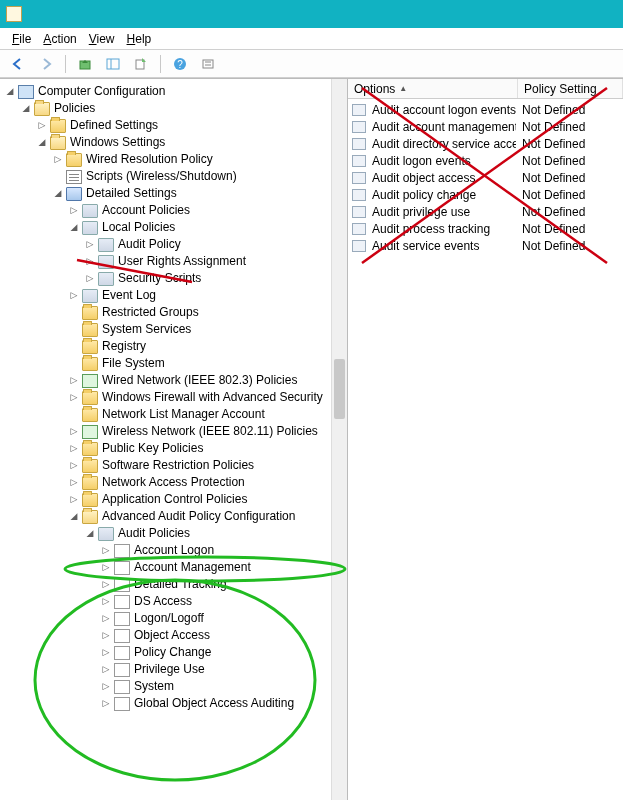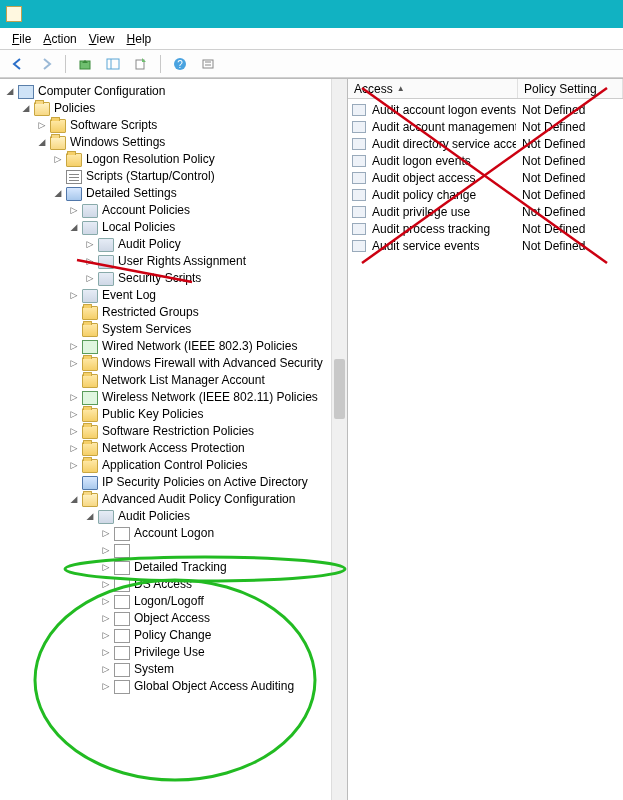--- a/index.html
+++ b/index.html
@@ -201,38 +201,38 @@
 
       <div class="tree-row" style="padding-left:18px">
         <span class="toggle">◢</span>
         <span class="ticon ic-folder-open"></span>
         <span class="label">Policies</span>
       </div>
 
       <div class="tree-row" style="padding-left:34px">
         <span class="toggle">▷</span>
         <span class="ticon ic-folder"></span>
-        <span class="label">Software Scripts</span>
+        <span class="label">Defined Settings</span>
       </div>
 
       <div class="tree-row" style="padding-left:34px">
         <span class="toggle">◢</span>
         <span class="ticon ic-folder-open"></span>
         <span class="label">Windows Settings</span>
       </div>
 
       <div class="tree-row" style="padding-left:50px">
         <span class="toggle">▷</span>
         <span class="ticon ic-folder"></span>
-        <span class="label">Logon Resolution Policy</span>
+        <span class="label">Wired Resolution Policy</span>
       </div>
       <div class="tree-row" style="padding-left:50px">
         <span class="toggle" style="visibility:hidden">▷</span>
         <span class="ticon ic-script"></span>
-        <span class="label">Scripts (Startup/Control)</span>
+        <span class="label">Scripts (Wireless/Shutdown)</span>
       </div>
 
       <div class="tree-row" style="padding-left:50px">
         <span class="toggle">◢</span>
         <span class="ticon ic-shield"></span>
         <span class="label">Detailed Settings</span>
       </div>
 
       <div class="tree-row" style="padding-left:66px">
         <span class="toggle">▷</span>
@@ -271,20 +271,30 @@
         <span class="toggle" style="visibility:hidden">▷</span>
         <span class="ticon ic-folder"></span>
         <span class="label">Restricted Groups</span>
       </div>
       <div class="tree-row" style="padding-left:66px">
         <span class="toggle" style="visibility:hidden">▷</span>
         <span class="ticon ic-folder"></span>
         <span class="label">System Services</span>
       </div>
       <div class="tree-row" style="padding-left:66px">
+        <span class="toggle" style="visibility:hidden">▷</span>
+        <span class="ticon ic-folder"></span>
+        <span class="label">Registry</span>
+      </div>
+      <div class="tree-row" style="padding-left:66px">
+        <span class="toggle" style="visibility:hidden">▷</span>
+        <span class="ticon ic-folder"></span>
+        <span class="label">File System</span>
+      </div>
+      <div class="tree-row" style="padding-left:66px">
         <span class="toggle">▷</span>
         <span class="ticon ic-net"></span>
         <span class="label">Wired Network (IEEE 802.3) Policies</span>
       </div>
       <div class="tree-row" style="padding-left:66px">
         <span class="toggle">▷</span>
         <span class="ticon ic-folder"></span>
         <span class="label">Windows Firewall with Advanced Security</span>
       </div>
       <div class="tree-row" style="padding-left:66px">
@@ -310,25 +320,20 @@
       <div class="tree-row" style="padding-left:66px">
         <span class="toggle">▷</span>
         <span class="ticon ic-folder"></span>
         <span class="label">Network Access Protection</span>
       </div>
       <div class="tree-row" style="padding-left:66px">
         <span class="toggle">▷</span>
         <span class="ticon ic-folder"></span>
         <span class="label">Application Control Policies</span>
       </div>
-      <div class="tree-row" style="padding-left:66px">
-        <span class="toggle" style="visibility:hidden">▷</span>
-        <span class="ticon ic-shield"></span>
-        <span class="label">IP Security Policies on Active Directory</span>
-      </div>
 
       <div class="tree-row" style="padding-left:66px">
         <span class="toggle">◢</span>
         <span class="ticon ic-folder-open"></span>
         <span class="label">Advanced Audit Policy Configuration</span>
       </div>
 
       <div class="tree-row" style="padding-left:82px">
         <span class="toggle">◢</span>
         <span class="ticon ic-book"></span>
@@ -336,20 +341,21 @@
       </div>
 
       <div class="tree-row" style="padding-left:98px">
           <span class="toggle">▷</span>
           <span class="ticon ic-doc"></span>
           <span class="label">Account Logon</span>
         </div>
       <div class="tree-row" style="padding-left:98px">
           <span class="toggle">▷</span>
           <span class="ticon ic-doc"></span>
+          <span class="label">Account Management</span>
         </div>
       <div class="tree-row" style="padding-left:98px">
           <span class="toggle">▷</span>
           <span class="ticon ic-doc"></span>
           <span class="label">Detailed Tracking</span>
         </div>
       <div class="tree-row" style="padding-left:98px">
           <span class="toggle">▷</span>
           <span class="ticon ic-doc"></span>
           <span class="label">DS Access</span>
@@ -387,21 +393,21 @@
 
     </div>
     <div class="scroll-y">
       <div class="scroll-thumb" style="top:280px;height:60px"></div>
     </div>
   </div>
 
   <div class="right-pane">
     <div class="list-header">
       <div class="col" style="width:170px">
-        <span>Access</span>
+        <span>Options</span>
         <span class="sort">▲</span>
       </div>
       <div class="col" style="flex:1">
         <span>Policy Setting</span>
       </div>
     </div>
     <div class="list-body" id="list-body">
         <div class="list-row">
           <span class="pic"></span>
           <span class="cell" style="width:150px">Audit account logon events</span>

